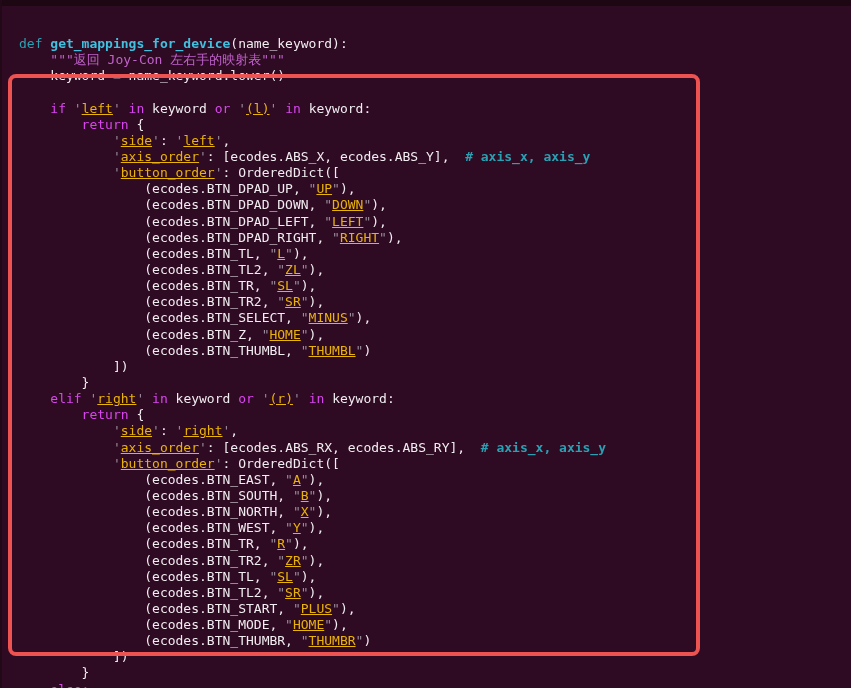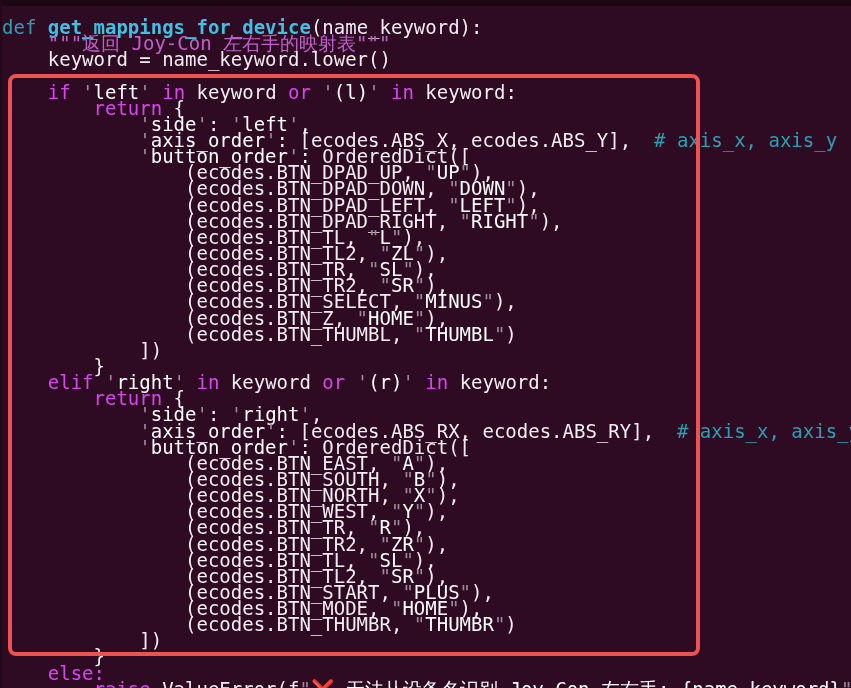--- a/index.html
+++ b/index.html
@@ -13,36 +13,36 @@
   .top-edge{
     position:absolute;left:0;top:0;width:851px;height:6px;
     background:#1c0713;
   }
   .left-edge{
     position:absolute;left:0;top:0;width:2px;height:688px;
     background:#230818;
   }
   .code-area{
     position:absolute;left:2px;top:19px;right:0;bottom:0;
-    margin:0;
-    font-size:19px;
+    margin:17px;
+    font-size:13px;
     line-height:16.15px;
     color:#f1edf0;
     white-space:pre;
   }
   .line{height:16.15px;}
   
   .w{color:#f1edf0;}                     
   .k{color:#d946ef;}                     
   .d{color:#2aa1b3;}                     
   .f{color:#3fc1e0;font-weight:bold;}    
   .m{color:#c061cb;}                     
-  .s{color:#ffffff;}                     
+  .s{color:#eab308;text-decoration:underline;}                     
   .q{color:#9b8d9b;}                     
-  .c{color:#2aa1b3;}                     
+  .c{color:#2aa1b3;font-weight:bold;}                     
   .x{color:#e84b3c;}                     
   .highlight-box{
     position:absolute;
     left:8px;top:74px;
     width:684px;height:574px;
     border:4px solid #ec5351;
     border-radius:8px;
     pointer-events:none;
     background:transparent;
   }

